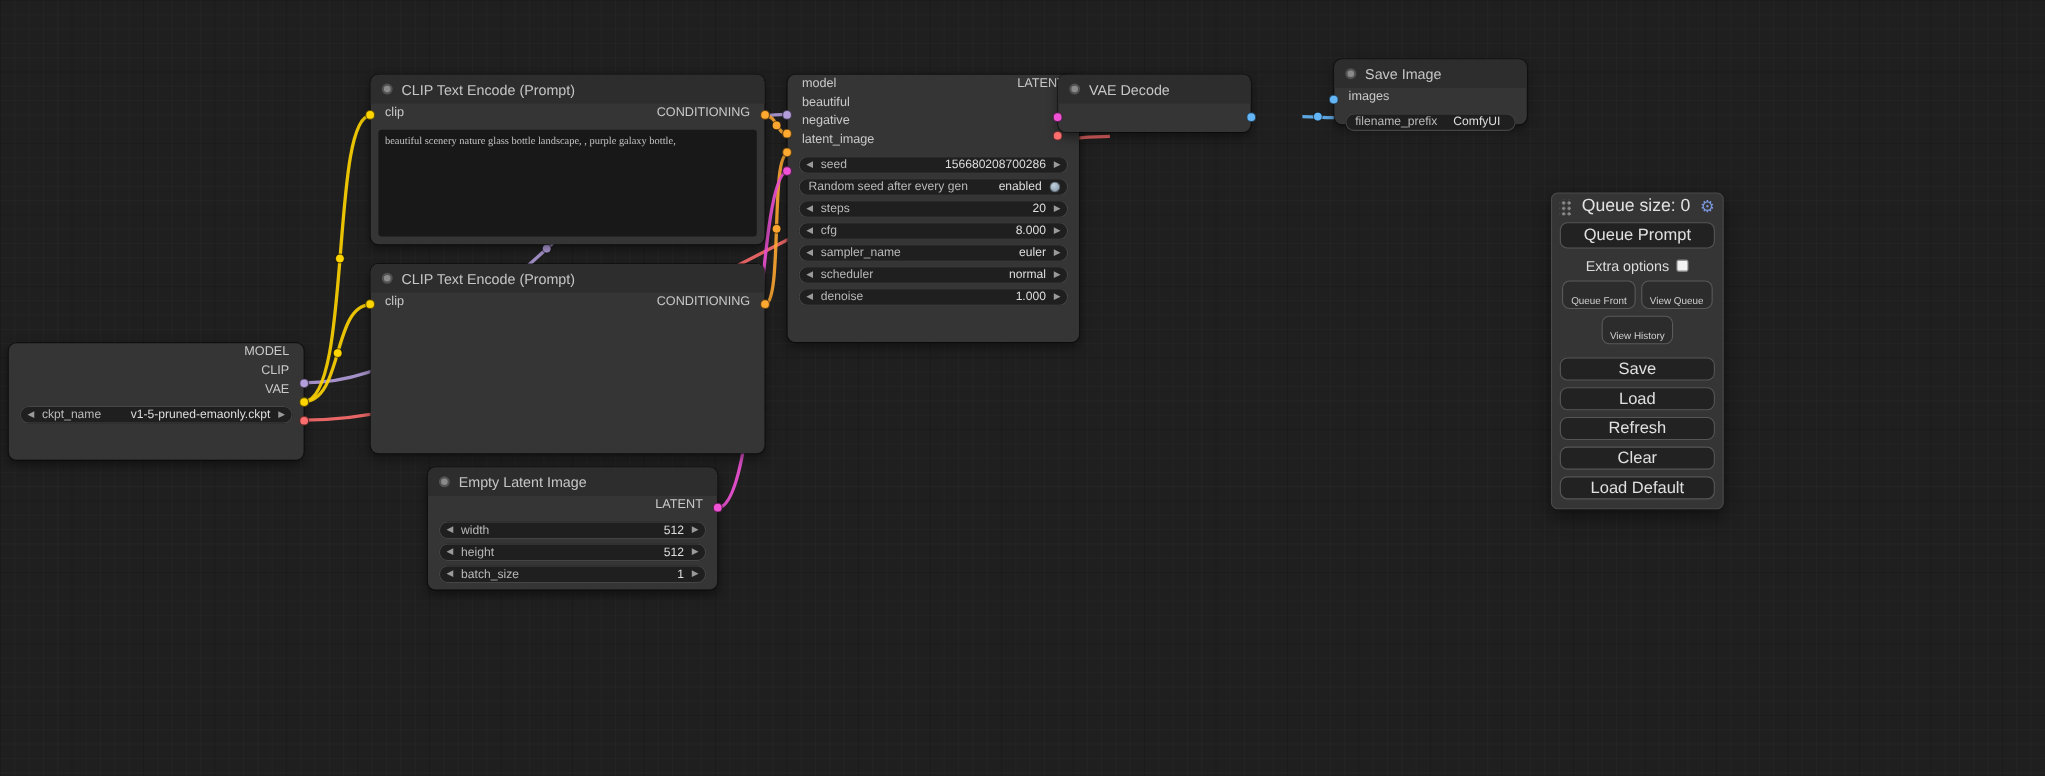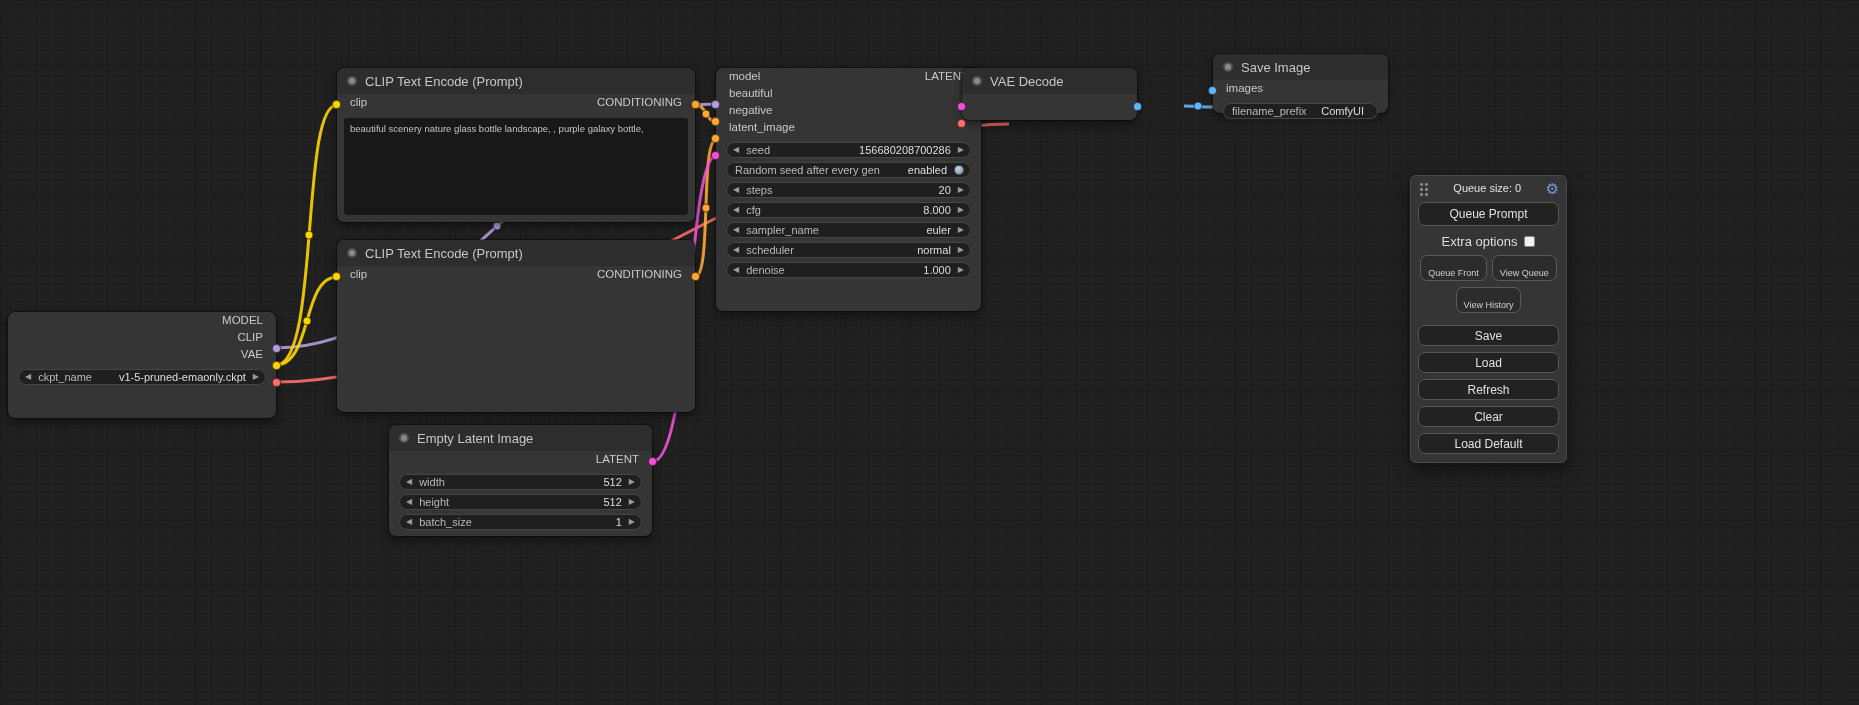--- a/index.html
+++ b/index.html
@@ -39,35 +39,35 @@
     box-shadow:inset 0 0 0 1px #454545}
   .warrow{color:#9a9a9a;font-size:8px;line-height:1;flex:0 0 auto}
   .wlabel{margin-left:7px;white-space:nowrap}
   .wvalue{margin-left:auto;margin-right:7px;color:#dedede;white-space:nowrap}
   .widget.no-arrows .wlabel{margin-left:2px}
   .toggle-knob{width:10px;height:10px;border-radius:50%;flex:0 0 auto;
     background:radial-gradient(circle at 35% 30%, #c3d1dd, #7e93a5);
     border:1px solid rgba(0,0,0,.5)}
 
   .prompt-text{margin:5px 7px 0;height:97px;background:#181818;border-radius:3px;
-    color:#c4c4c4;font-family:Liberation Sans, sans-serif;font-size:9.5px;
+    color:#c4c4c4;font-family:Liberation Serif, serif;font-size:9.5px;
     line-height:1.5;padding:4px 6px;white-space:pre-wrap;overflow:hidden}
   .prompt-text.tall{height:115px}
 
   .menu{position:absolute;left:1410px;top:175px;width:157px;background:#353535;
     border:1px solid #4a4a4a;border-radius:6px;z-index:4;color:#ddd;
     box-shadow:0 6px 16px rgba(0,0,0,.5);padding-bottom:8px}
   .menu-header{height:24px;display:flex;align-items:center;padding:0 7px;gap:6px}
   .drag-dots{width:11px;height:15px;flex:0 0 auto;
     background-image:radial-gradient(circle,#8a8a8a 1.2px,transparent 1.7px);
     background-size:5px 5px;background-position:1px 1px}
-  .queue-size{flex:1;text-align:center;font-size:11px;color:#e2e2e2}
+  .queue-size{flex:1;text-align:center;font-size:16px;color:#e2e2e2}
   .gear{font-size:15px;color:#7b96dc;line-height:1;flex:0 0 auto}
   .menu-btn{display:block;width:141px;margin:4px auto 0;background:#222;
-    border:1px solid #565656;border-radius:7px;color:#e0e0e0;font-size:12px;
+    border:1px solid #565656;border-radius:7px;color:#e0e0e0;font-size:15px;
     font-family:"Liberation Sans",sans-serif;height:22px;line-height:20px;
     text-align:center;cursor:pointer}
   .menu-btn.primary{height:24px;line-height:22px;margin-top:2px}
   .menu-btn.big{height:21px;margin-top:6px}
   .extra-row{display:flex;align-items:center;justify-content:center;gap:7px;
     margin-top:8px;font-size:13px;color:#dcdcdc}
   .checkbox{width:11px;height:11px;background:#f2f2f2;border-radius:2px;
     border:1px solid #888}
   .small-row{display:flex;justify-content:center;gap:5px;margin-top:6px}
   .small-btn{background:#2c2c2c;border:1px solid #5a5a5a;border-radius:7px;

